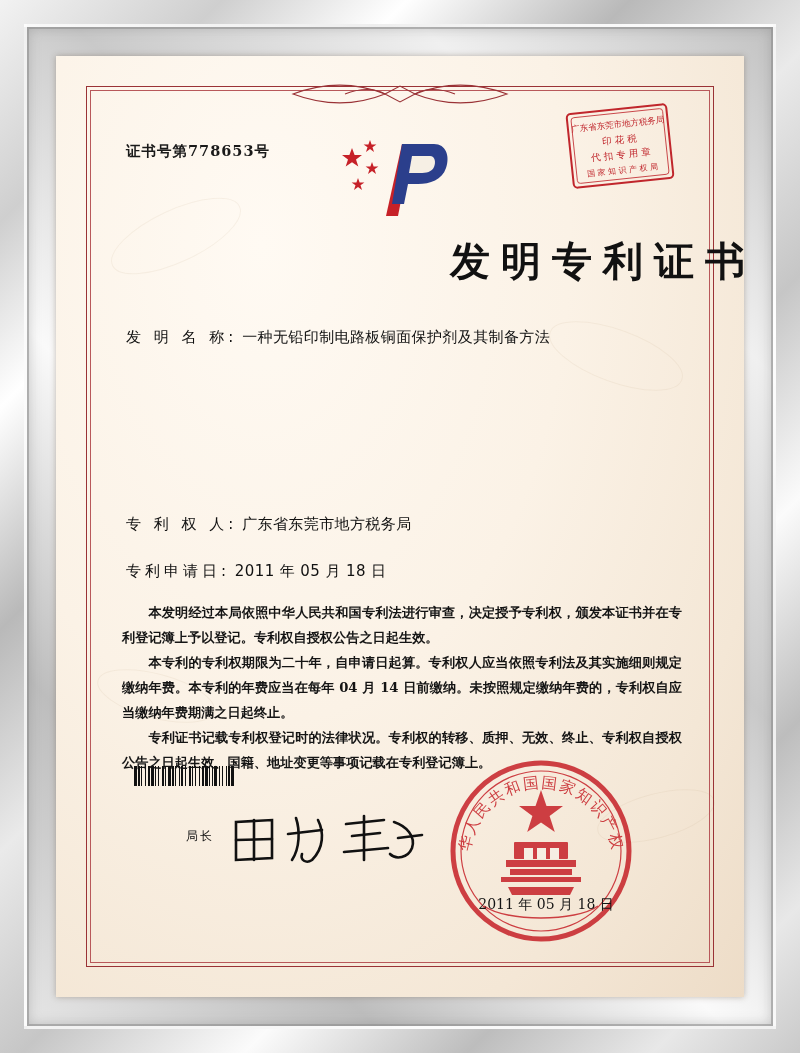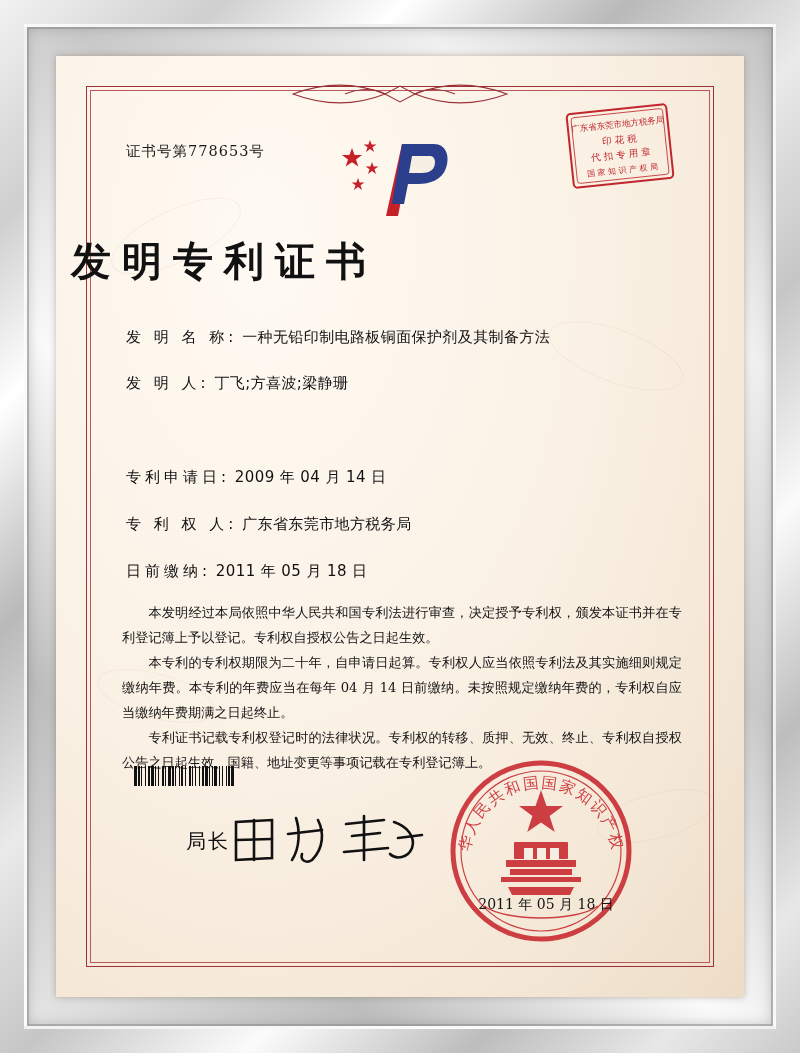--- a/index.html
+++ b/index.html
@@ -57,28 +57,29 @@
     position:absolute;left:50%;top:24px;transform:translateX(-50%);
     width:230px;height:26px;
   }
 
   
   .cn{font-family:"DejaVu Sans", sans-serif;}
   #cert-no{
     position:absolute;left:70px;top:86px;
     font-size:14.5px;color:#1a1a1a;letter-spacing:1px;
     font-family:"DejaVu Serif", serif;
+    font-weight:bold;
   }
 
   
   #logo{position:absolute;left:286px;top:78px;width:120px;height:86px;}
 
   
   #title{
-    position:absolute;left:4px;top:178px;width:688px;text-align:left;
+    position:absolute;left:12px;top:178px;width:688px;text-align:right;
     font-family:"DejaVu Serif", serif;
     font-size:40px;font-weight:bold;color:#111;
     letter-spacing:11px;text-indent:11px;
   }
 
   
   #stamp-tr{
     position:absolute;left:505px;top:44px;width:118px;height:92px;
   }
 
@@ -99,31 +100,31 @@
   #f-holder{top:459px;}
   #f-grantdate{top:506px;}
 
   
   #body-text{
     position:absolute;left:66px;top:544px;width:560px;
     font-family:"DejaVu Serif", serif;
     font-size:13.2px;line-height:25px;color:#141414;
     text-align:justify;
   }
-  #body-text p{margin:0;text-indent:2em;}
+  #body-text p{margin:0;text-indent:2em;font-weight:bold;}
 
   
   #barcode{
     position:absolute;left:78px;top:710px;width:220px;height:20px;
   }
   #barcode i{display:inline-block;height:20px;background:#111;vertical-align:top;}
 
   
   #sig-label{
-    position:absolute;left:130px;top:772px;font-size:20px;color:#111;
+    position:absolute;left:130px;top:772px;font-size:12px;color:#111;
     font-family:"DejaVu Serif", serif;letter-spacing:2px;
   }
   #sig-script{
     position:absolute;left:170px;top:752px;width:210px;height:62px;
   }
 
   
   #seal{
     position:absolute;left:390px;top:700px;width:190px;height:190px;
   }
@@ -211,34 +212,26 @@
           <text x="59" y="73" font-size="8" fill="#c0262c" text-anchor="middle" font-family="DejaVu Sans, sans-serif">国 家 知 识 产 权 局</text>
         </g>
       </svg>
 
       <div id="title" class="cn">发明专利证书</div>
 
       <div class="field" id="f-name">
         <span class="lbl cn">发 明 名 称:</span>
         <span class="val cn">一种无铅印制电路板铜面保护剂及其制备方法</span>
       </div>
-      <div class="field" id="f-inventor">
-        <span class="lbl cn">发 明 人:</span>
-        <span class="val cn">丁飞;方喜波;梁静珊</span>
-      </div>
-      <div class="field" id="f-appdate">
-        <span class="lbl cn">专利申请日:</span>
-        <span class="val cn">2009 年 04 月 14 日</span>
-      </div>
       <div class="field" id="f-holder">
         <span class="lbl cn">专 利 权 人:</span>
         <span class="val cn">广东省东莞市地方税务局</span>
       </div>
       <div class="field" id="f-grantdate">
-        <span class="lbl cn">日前缴纳:</span>
+        <span class="lbl cn">专利申请日:</span>
         <span class="val cn">2011 年 05 月 18 日</span>
       </div>
 
       <div id="body-text" class="cn">
         <p>本发明经过本局依照中华人民共和国专利法进行审查，决定授予专利权，颁发本证书并在专利登记簿上予以登记。专利权自授权公告之日起生效。</p>
         <p>本专利的专利权期限为二十年，自申请日起算。专利权人应当依照专利法及其实施细则规定缴纳年费。本专利的年费应当在每年 04 月 14 日前缴纳。未按照规定缴纳年费的，专利权自应当缴纳年费期满之日起终止。</p>
         <p>专利证书记载专利权登记时的法律状况。专利权的转移、质押、无效、终止、专利权自授权公告之日起生效、国籍、地址变更等事项记载在专利登记簿上。</p>
       </div>
 
       <div id="barcode"><i style="width:3px;background:#111"></i><i style="width:1px;background:transparent"></i><i style="width:2px;background:#111"></i><i style="width:1px;background:transparent"></i><i style="width:1px;background:#111"></i><i style="width:3px;background:transparent"></i><i style="width:1px;background:#111"></i><i style="width:2px;background:transparent"></i><i style="width:2px;background:#111"></i><i style="width:1px;background:transparent"></i><i style="width:3px;background:#111"></i><i style="width:1px;background:transparent"></i><i style="width:1px;background:#111"></i><i style="width:2px;background:transparent"></i><i style="width:1px;background:#111"></i><i style="width:3px;background:transparent"></i><i style="width:2px;background:#111"></i><i style="width:1px;background:transparent"></i><i style="width:1px;background:#111"></i><i style="width:2px;background:transparent"></i><i style="width:3px;background:#111"></i><i style="width:1px;background:transparent"></i><i style="width:2px;background:#111"></i><i style="width:1px;background:transparent"></i><i style="width:1px;background:#111"></i><i style="width:3px;background:transparent"></i><i style="width:1px;background:#111"></i><i style="width:1px;background:transparent"></i><i style="width:2px;background:#111"></i><i style="width:2px;background:transparent"></i><i style="width:1px;background:#111"></i><i style="width:3px;background:transparent"></i><i style="width:2px;background:#111"></i><i style="width:1px;background:transparent"></i><i style="width:1px;background:#111"></i><i style="width:2px;background:transparent"></i><i style="width:1px;background:#111"></i><i style="width:3px;background:transparent"></i><i style="width:1px;background:#111"></i><i style="width:2px;background:transparent"></i><i style="width:2px;background:#111"></i><i style="width:1px;background:transparent"></i><i style="width:3px;background:#111"></i><i style="width:1px;background:transparent"></i><i style="width:1px;background:#111"></i><i style="width:2px;background:transparent"></i><i style="width:1px;background:#111"></i><i style="width:1px;background:transparent"></i><i style="width:3px;background:#111"></i><i style="width:2px;background:transparent"></i><i style="width:1px;background:#111"></i><i style="width:2px;background:transparent"></i><i style="width:1px;background:#111"></i><i style="width:3px;background:transparent"></i><i style="width:1px;background:#111"></i><i style="width:1px;background:transparent"></i><i style="width:2px;background:#111"></i><i style="width:1px;background:transparent"></i><i style="width:3px;background:#111"></i><i style="width:2px;background:transparent"></i></div>

